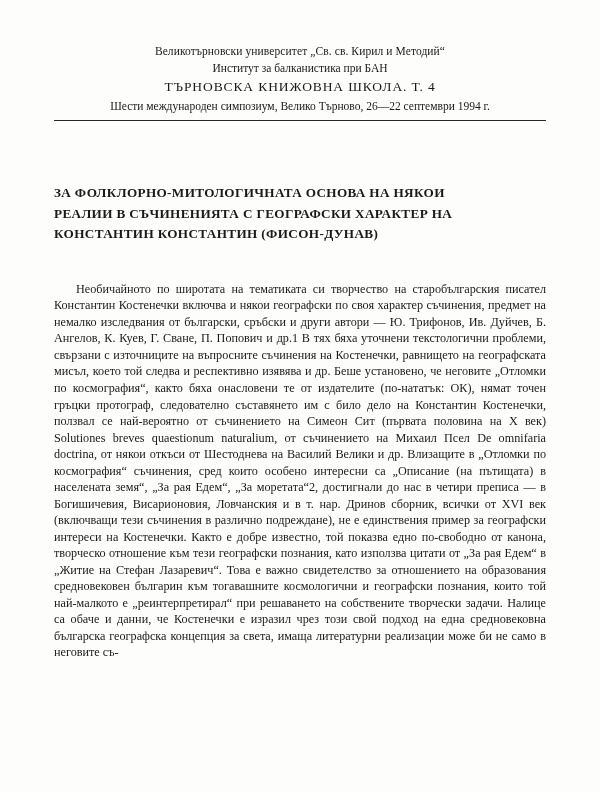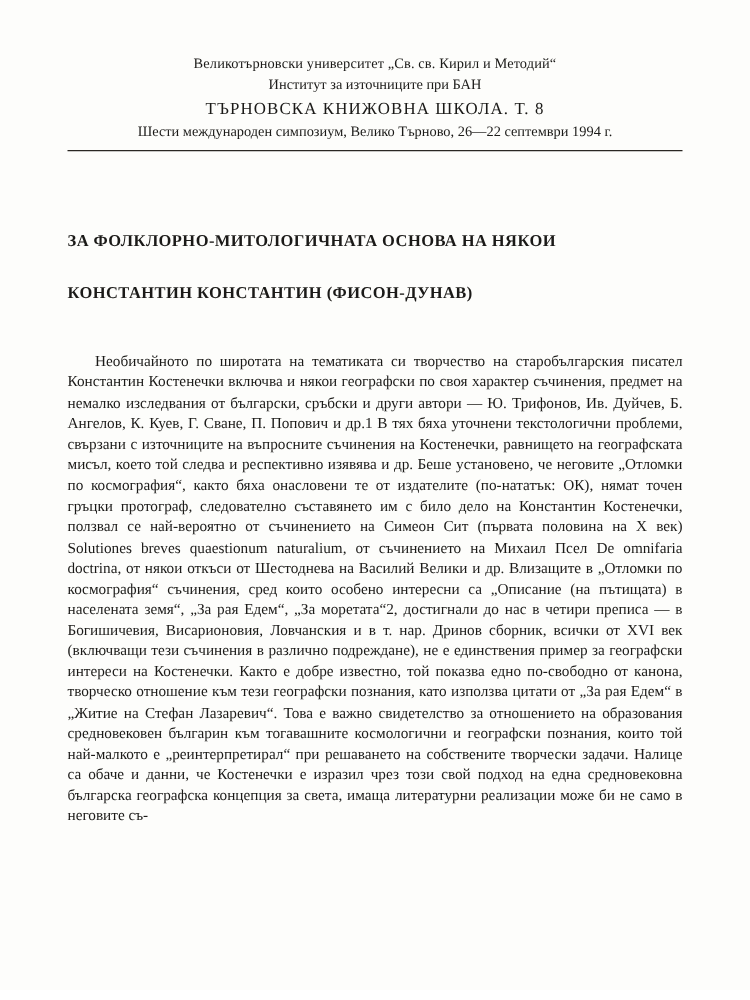--- a/index.html
+++ b/index.html
@@ -88,30 +88,30 @@
     height: 10px;
   }
 </style>
 </head>
 <body>
 
 <div class="page">
 
   <div class="masthead">
     <span class="line mh-1">Великотърновски университет  „Св. св. Кирил и Методий“</span>
-    <span class="line mh-2">Институт за източниците при БАН</span>
-    <span class="line mh-3">ТЪРНОВСКА КНИЖОВНА ШКОЛА. Т. 8</span>
+    <span class="line mh-2">Институт за балканистика при БАН</span>
+    <span class="line mh-3">ТЪРНОВСКА КНИЖОВНА ШКОЛА. Т. 4</span>
     <span class="line mh-4">Шести международен симпозиум, Велико Търново, 26—22 септември 1994 г.</span>
   </div>
   <hr class="rule">
 
   <div class="title-block">
     <h1 class="doc-title">
       <span class="line">ЗА ФОЛКЛОРНО-МИТОЛОГИЧНАТА ОСНОВА НА НЯКОИ</span><br>
-      <br>
+      <span class="line">РЕАЛИИ В СЪЧИНЕНИЯТА С ГЕОГРАФСКИ ХАРАКТЕР НА</span><br>
       <span class="line">КОНСТАНТИН КОНСТАНТИН (ФИСОН-ДУНАВ)</span>
     </h1>
   </div>
 
   <div class="body-text">
     <p>Необичайното по широтата на тематиката си творчество на старобългарския писател Константин Костенечки включва и някои географски по своя характер съчинения, предмет на немалко изследвания от български, сръбски и други автори — Ю. Трифонов, Ив. Дуйчев, Б. Ангелов, К. Куев, Г. Сване, П. Попович и др.1 В тях бяха уточнени текстологични проблеми, свързани с източниците на въпросните съчинения на Костенечки, равнището на географската мисъл, което той следва и респективно изявява и др. Беше установено, че неговите „Отломки по космография“, както бяха онасловени те от издателите (по-нататък: ОК), нямат точен гръцки протограф, следователно съставянето им с било дело на Константин Костенечки, ползвал се най-вероятно от съчинението на Симеон Сит (първата половина на X век) Solutiones breves quaestionum naturalium, от съчинението на Михаил Псел De omnifaria doctrina, от някои откъси от Шестоднева на Василий Велики и др. Влизащите в „Отломки по космография“ съчинения, сред които особено интересни са „Описание (на пътищата) в населената земя“, „За рая Едем“, „За моретата“2, достигнали до нас в четири преписа — в Богишичевия, Висарионовия, Ловчанския и в т. нар. Дринов сборник, всички от XVI век (включващи тези съчинения в различно подреждане), не е единствения пример за географски интереси на Костенечки. Както е добре известно, той показва едно по-свободно от канона, творческо отношение към тези географски познания, като използва цитати от „За рая Едем“ в „Житие на Стефан Лазаревич“. Това е важно свидетелство за отношението на образования средновековен българин към тогавашните космологични и географски познания, които той най-малкото е „реинтерпретирал“ при решаването на собствените творчески задачи. Налице са обаче и данни, че Костенечки е изразил чрез този свой подход на една средновековна българска географска концепция за света, имаща литературни реализации може би не само в неговите съ-</p>
   </div>
 
   <div class="footer-space"></div>
 </div>

